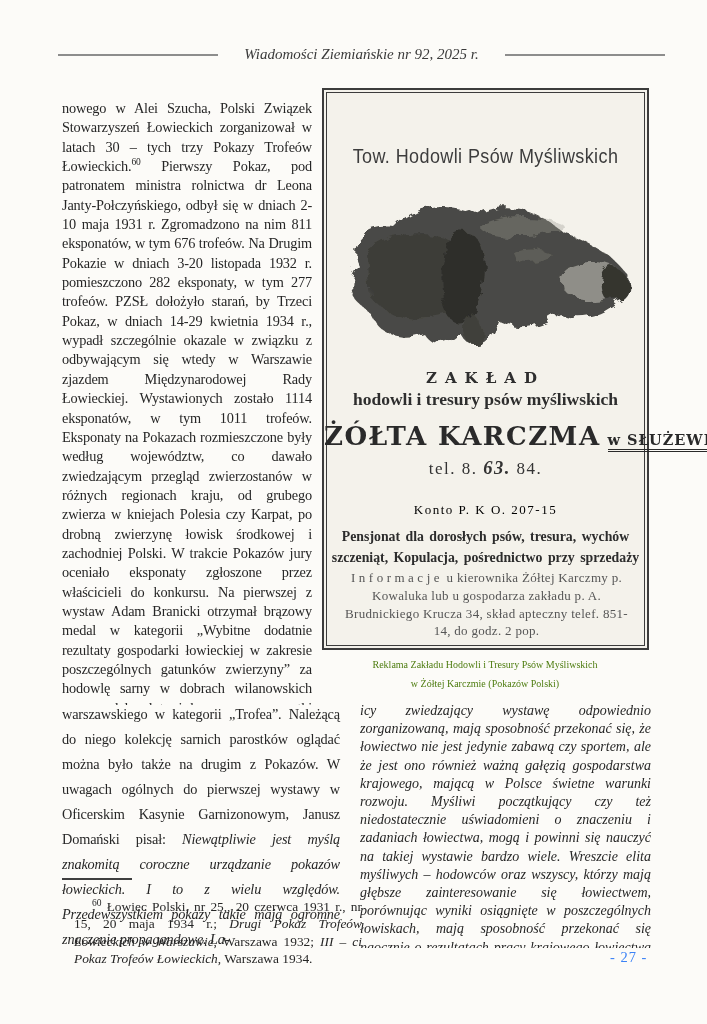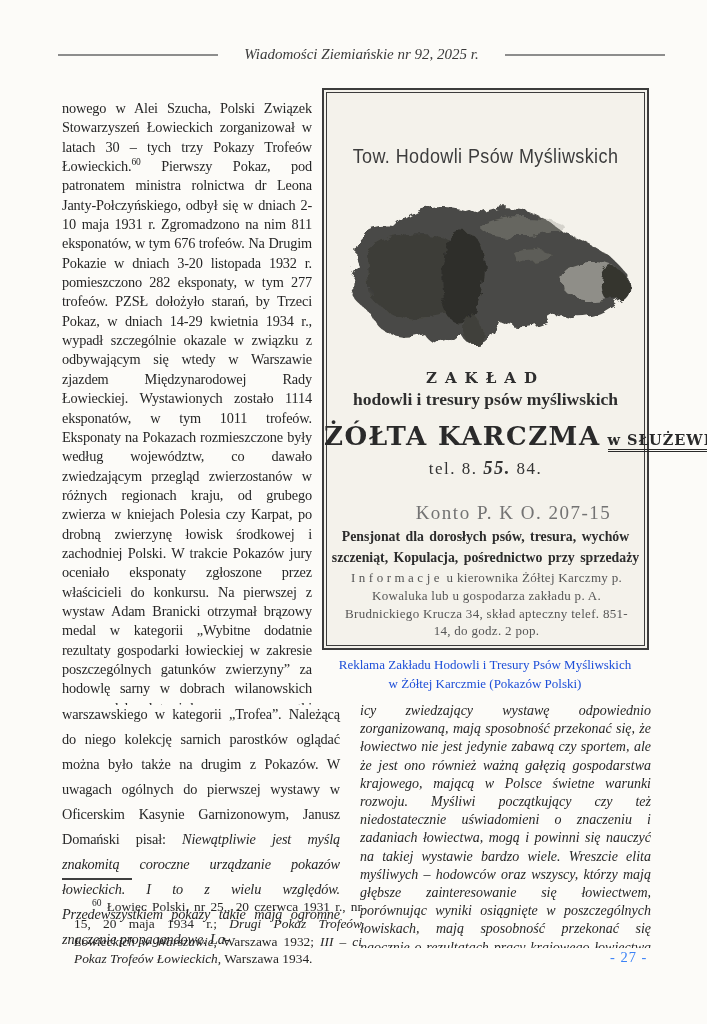--- a/index.html
+++ b/index.html
@@ -31,28 +31,28 @@
   .dog{position:absolute; top:103px; left:12px; width:300px; height:165px;}
   .ad-zaklad{top:279px; font-family:"DejaVu Serif",serif; font-weight:bold; font-size:15px; letter-spacing:8px; color:#2e2e2e;}
   .ad-sub{top:299px; font-weight:bold; font-size:17.5px; color:#2e2e2e;}
   .ad-brandrow{top:331px; white-space:nowrap;}
   .brand{font-family:"DejaVu Serif",serif; font-weight:bold; font-size:26px; letter-spacing:1.5px; color:#2a2a2a;}
   .loc{font-family:"DejaVu Serif",serif; font-weight:bold; font-size:14.5px; letter-spacing:1px; color:#2a2a2a;
        border-bottom:3px double #2a2a2a; padding-bottom:1px; margin-left:7px;}
   .ad-phone{top:368px; font-size:17px; letter-spacing:1.5px; color:#333;}
   .ph-b{font-weight:bold; font-style:italic; font-size:18.5px;}
   .ad-dir{top:396px; font-size:12.4px; letter-spacing:0.2px; color:#4c4c4c;}
-  .ad-konto{top:412px; font-size:19px; letter-spacing:1.5px; color:#737373;padding-left:28px;}
+  .ad-konto{top:412px; font-size:13px; letter-spacing:1.5px; color:#000000;}
   .ad-serv{top:437px; font-size:13.8px; font-weight:bold; line-height:20.5px; color:#2c2c2c; word-spacing:2px;}
   .ad-info{top:479px; left:13px !important; width:299px !important; font-size:13px; line-height:17.8px;
            color:#565656; text-align:justify; letter-spacing:0.3px;}
   .spaced{letter-spacing:3.5px;}
   
   .cap{position:absolute; left:315px; top:656px; width:340px; text-align:center;
-       font-size:13px; line-height:18.5px; color:#1d4ed8;font-family:Liberation Serif, serif;}
+       font-size:10px; line-height:18.5px; color:#4d7c0f;font-family:Liberation Serif, serif;}
   
   .fn-rule{position:absolute; left:62px; top:878px; width:70px; height:2px; background:#3f3f3f;}
   .fn{position:absolute; left:62px; top:886px; width:288px; margin:12px;
       font-size:13.4px; line-height:17.3px; text-align:justify; text-indent:18px;}
   
   .pnum{position:absolute; left:610px; top:949px; font-size:14.5px; color:#3b82f6; letter-spacing:1px;}
 </style>
 </head>
 <body>
 
@@ -88,21 +88,21 @@
       </g>
     </svg>
 
     <div class="ad-zaklad">ZAKŁAD</div>
     <div class="ad-sub">hodowli i tresury psów myśliwskich</div>
 
     <div class="ad-brandrow">
       <span class="brand">ŻÓŁTA KARCZMA</span><span class="loc">w SŁUŻEWIE</span>
     </div>
 
-    <div class="ad-phone"><span>tel. 8. </span><span class="ph-b">55.</span><span> 84.</span></div>
+    <div class="ad-phone"><span>tel. 8. </span><span class="ph-b">63.</span><span> 84.</span></div>
 
     <div class="ad-konto">Konto P. K O. 207-15</div>
 
     <div class="ad-serv">
       <div>Pensjonat dla dorosłych psów, tresura, wychów</div>
       <div>szczeniąt, Kopulacja, pośrednictwo przy sprzedaży</div>
     </div>
 
     <p class="ad-info"><span class="spaced">Informacje</span><span> u kierownika Żółtej Karczmy p. Kowaluka lub u gospodarza zakładu p. A. Brudnickiego Krucza 34, skład apteczny telef. 851-14, do godz. 2 pop.</span></p>
   </section>

